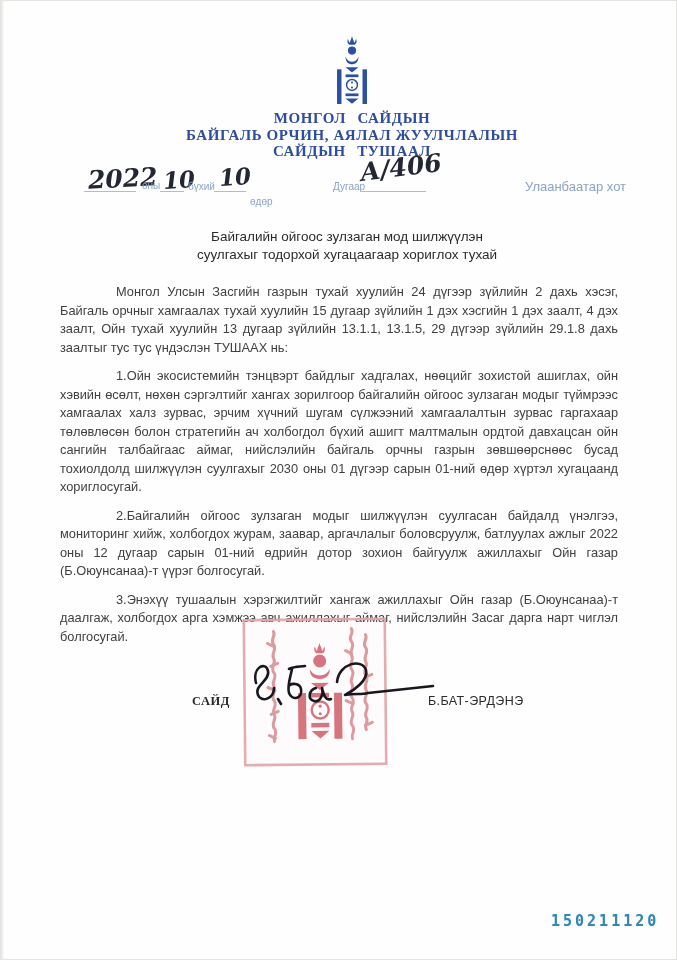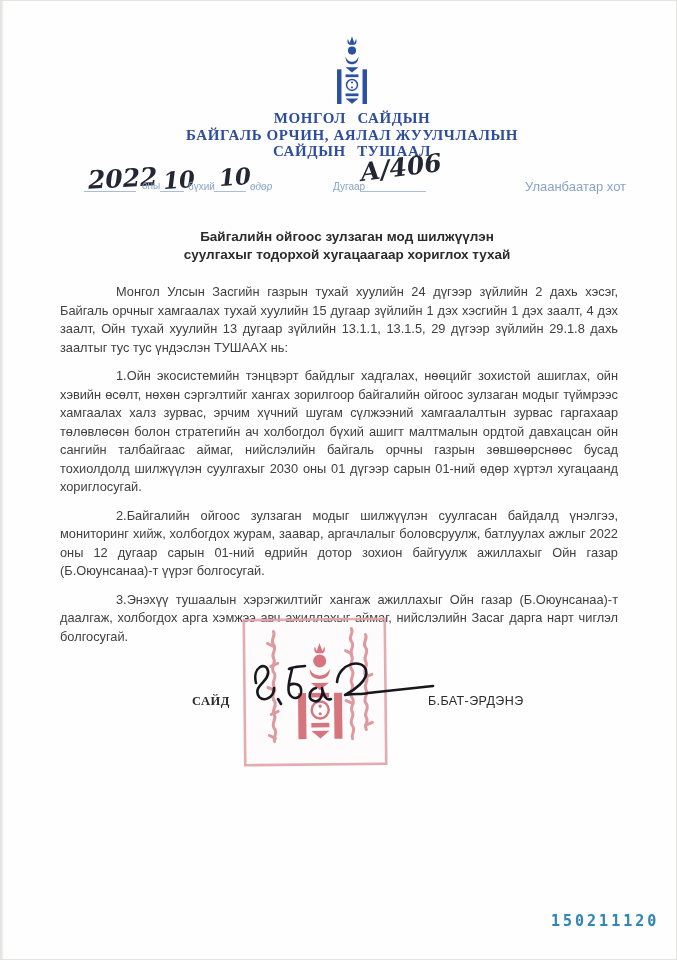--- a/index.html
+++ b/index.html
@@ -33,21 +33,21 @@
     position:absolute;color:#232733;
     font-family:"DejaVu Serif", serif;font-style:italic;font-weight:bold;
   }
   .dl-label{position:absolute;color:#8ba3c7;font-size:10px;}
   .dl-line{position:absolute;height:1px;background:#aabdd8;}
   .city{position:absolute;left:525px;top:179px;color:#8ba3c7;font-size:13px;}
 
   
   .doc-title{
     position:absolute;top:228px;left:0;width:677px;padding-left:17px;box-sizing:border-box;
-    text-align:center;color:#2b2b2b;font-size:13.5px;line-height:17.5px;font-weight:bold;
+    text-align:center;color:#2b2b2b;font-size:13.5px;line-height:17.5px;
   }
 
   
   .body-text{
     position:absolute;top:283px;left:60px;width:558px;
     color:#404040;font-size:12.8px;line-height:18.5px;text-align:justify;
   }
   .body-text p{margin:0 0 10px 0;text-indent:56px;}
 
   
@@ -98,21 +98,21 @@
   <span class="dl-hw" style="left:88px;top:164px;font-size:25px;transform:rotate(-3deg);">2022</span>
   <span class="dl-line" style="left:84px;top:191px;width:52px;"></span>
   <span class="dl-label" style="left:142px;top:180px;">оны</span>
 
   <span class="dl-hw" style="left:163px;top:166px;font-size:23px;transform:rotate(-4deg);">10</span>
   <span class="dl-line" style="left:160px;top:191px;width:24px;"></span>
   <span class="dl-label" style="left:188px;top:181px;">бүхий</span>
 
   <span class="dl-hw" style="left:219px;top:163px;font-size:23px;transform:rotate(-4deg);">10</span>
   <span class="dl-line" style="left:214px;top:191px;width:32px;"></span>
-  <span class="dl-label" style="left:250px;top:181px;font-style:italic;">өдөр</span>
+  <span class="dl-label" style="left:250px;top:196px;">өдөр</span>
 
   <span class="dl-label" style="left:333px;top:181px;">Дугаар</span>
   <span class="dl-hw" style="left:360px;top:153px;font-size:25px;transform:rotate(-7deg);">А/406</span>
   <span class="dl-line" style="left:360px;top:191px;width:66px;"></span>
 
   <span class="city">Улаанбаатар хот</span>
 
   <div class="doc-title">
     <div>Байгалийн ойгоос зулзаган мод шилжүүлэн</div>
     <div>суулгахыг тодорхой хугацаагаар хориглох тухай</div>

